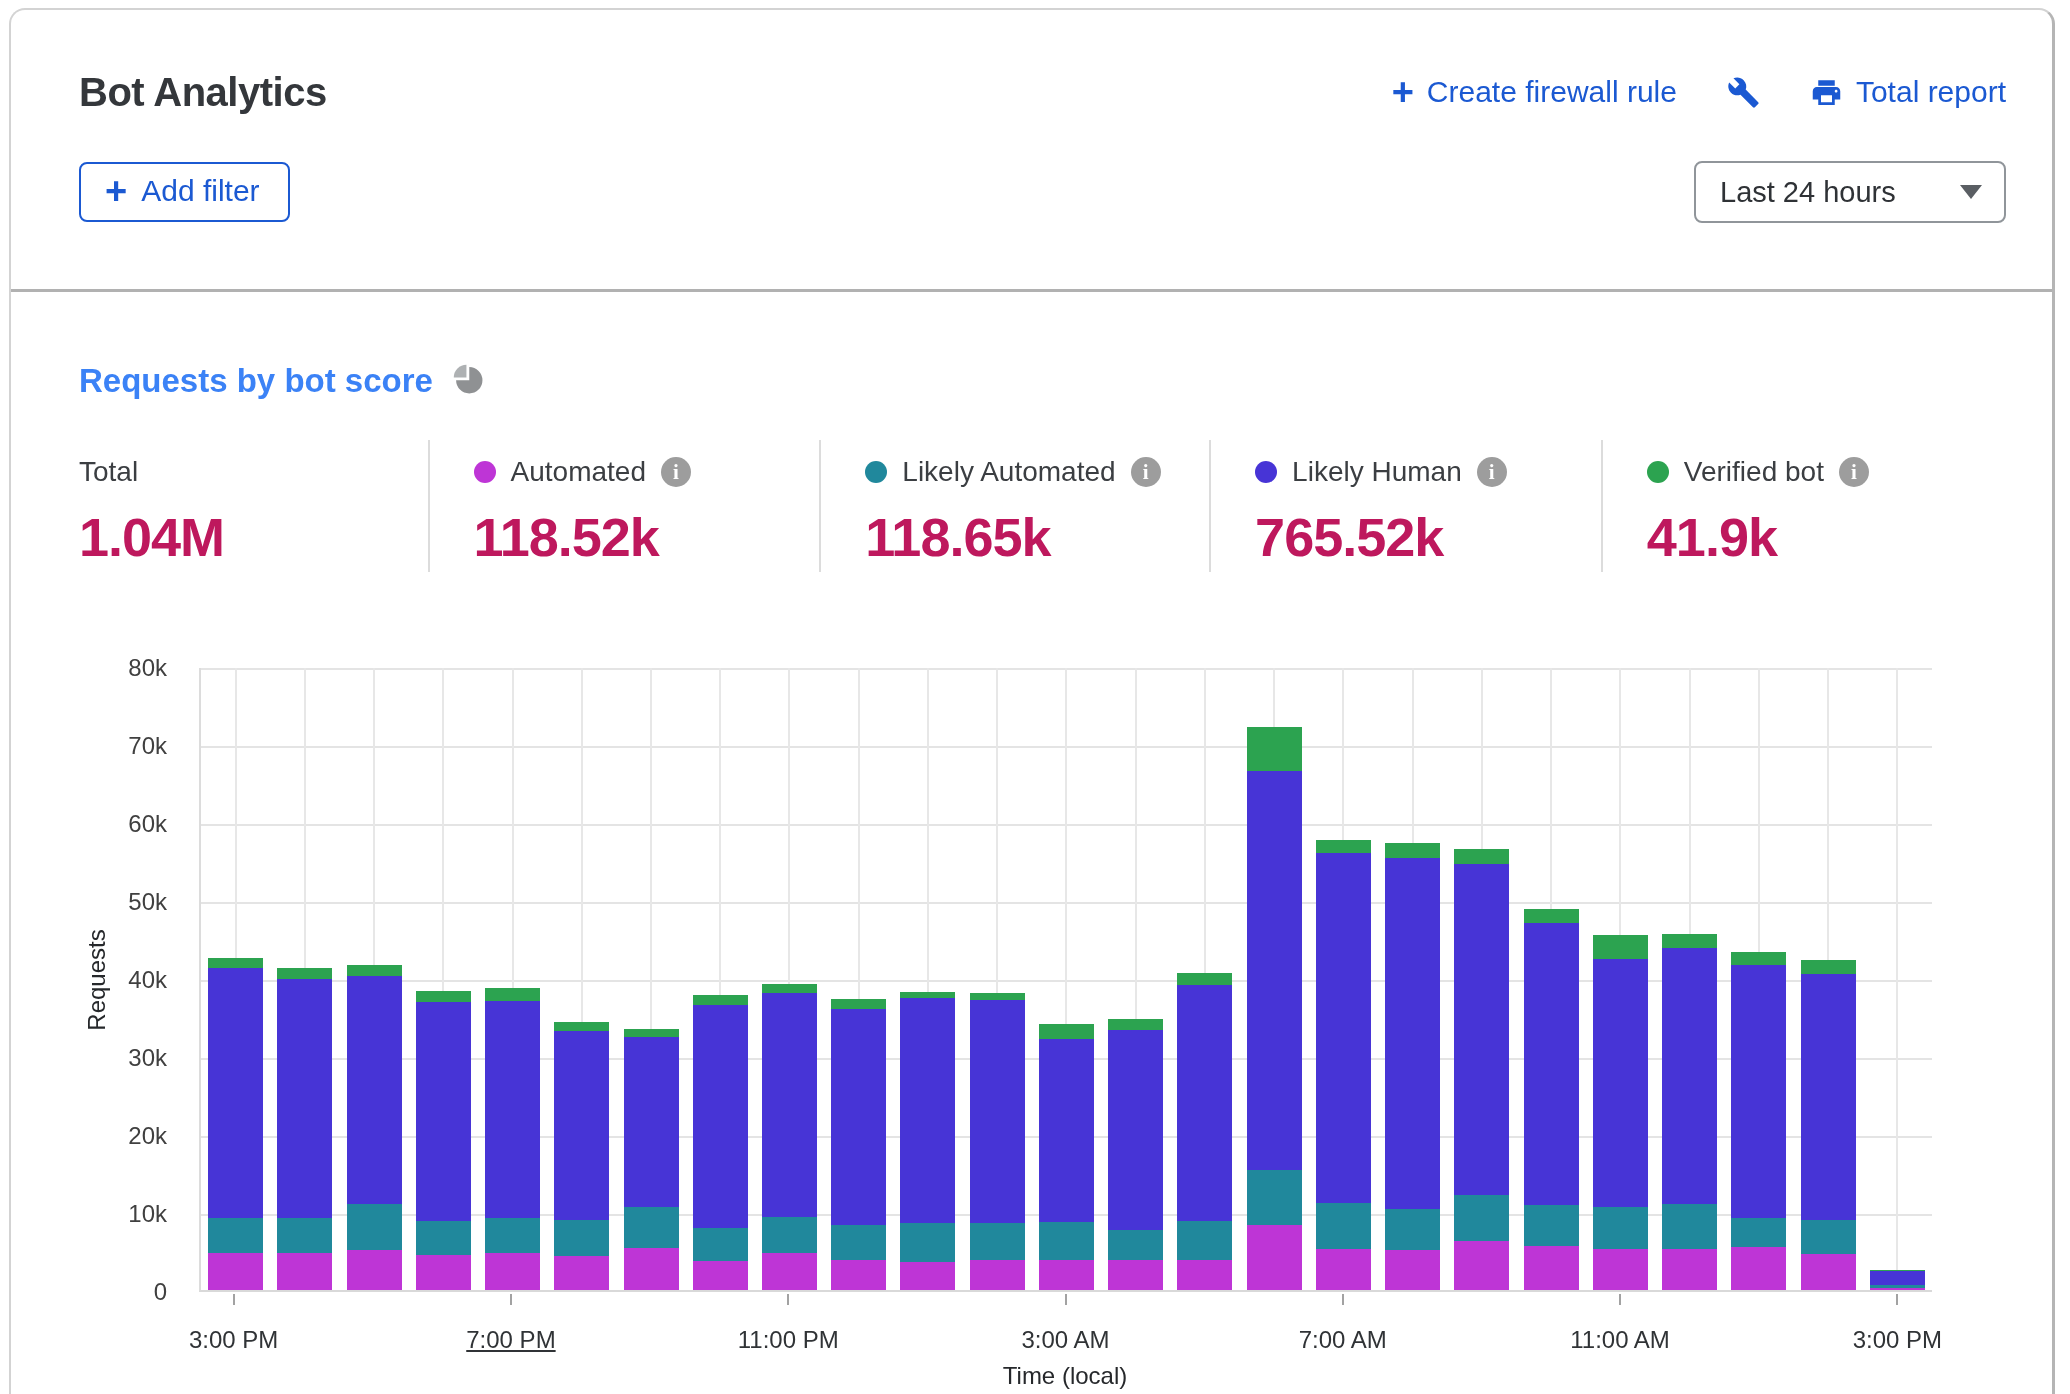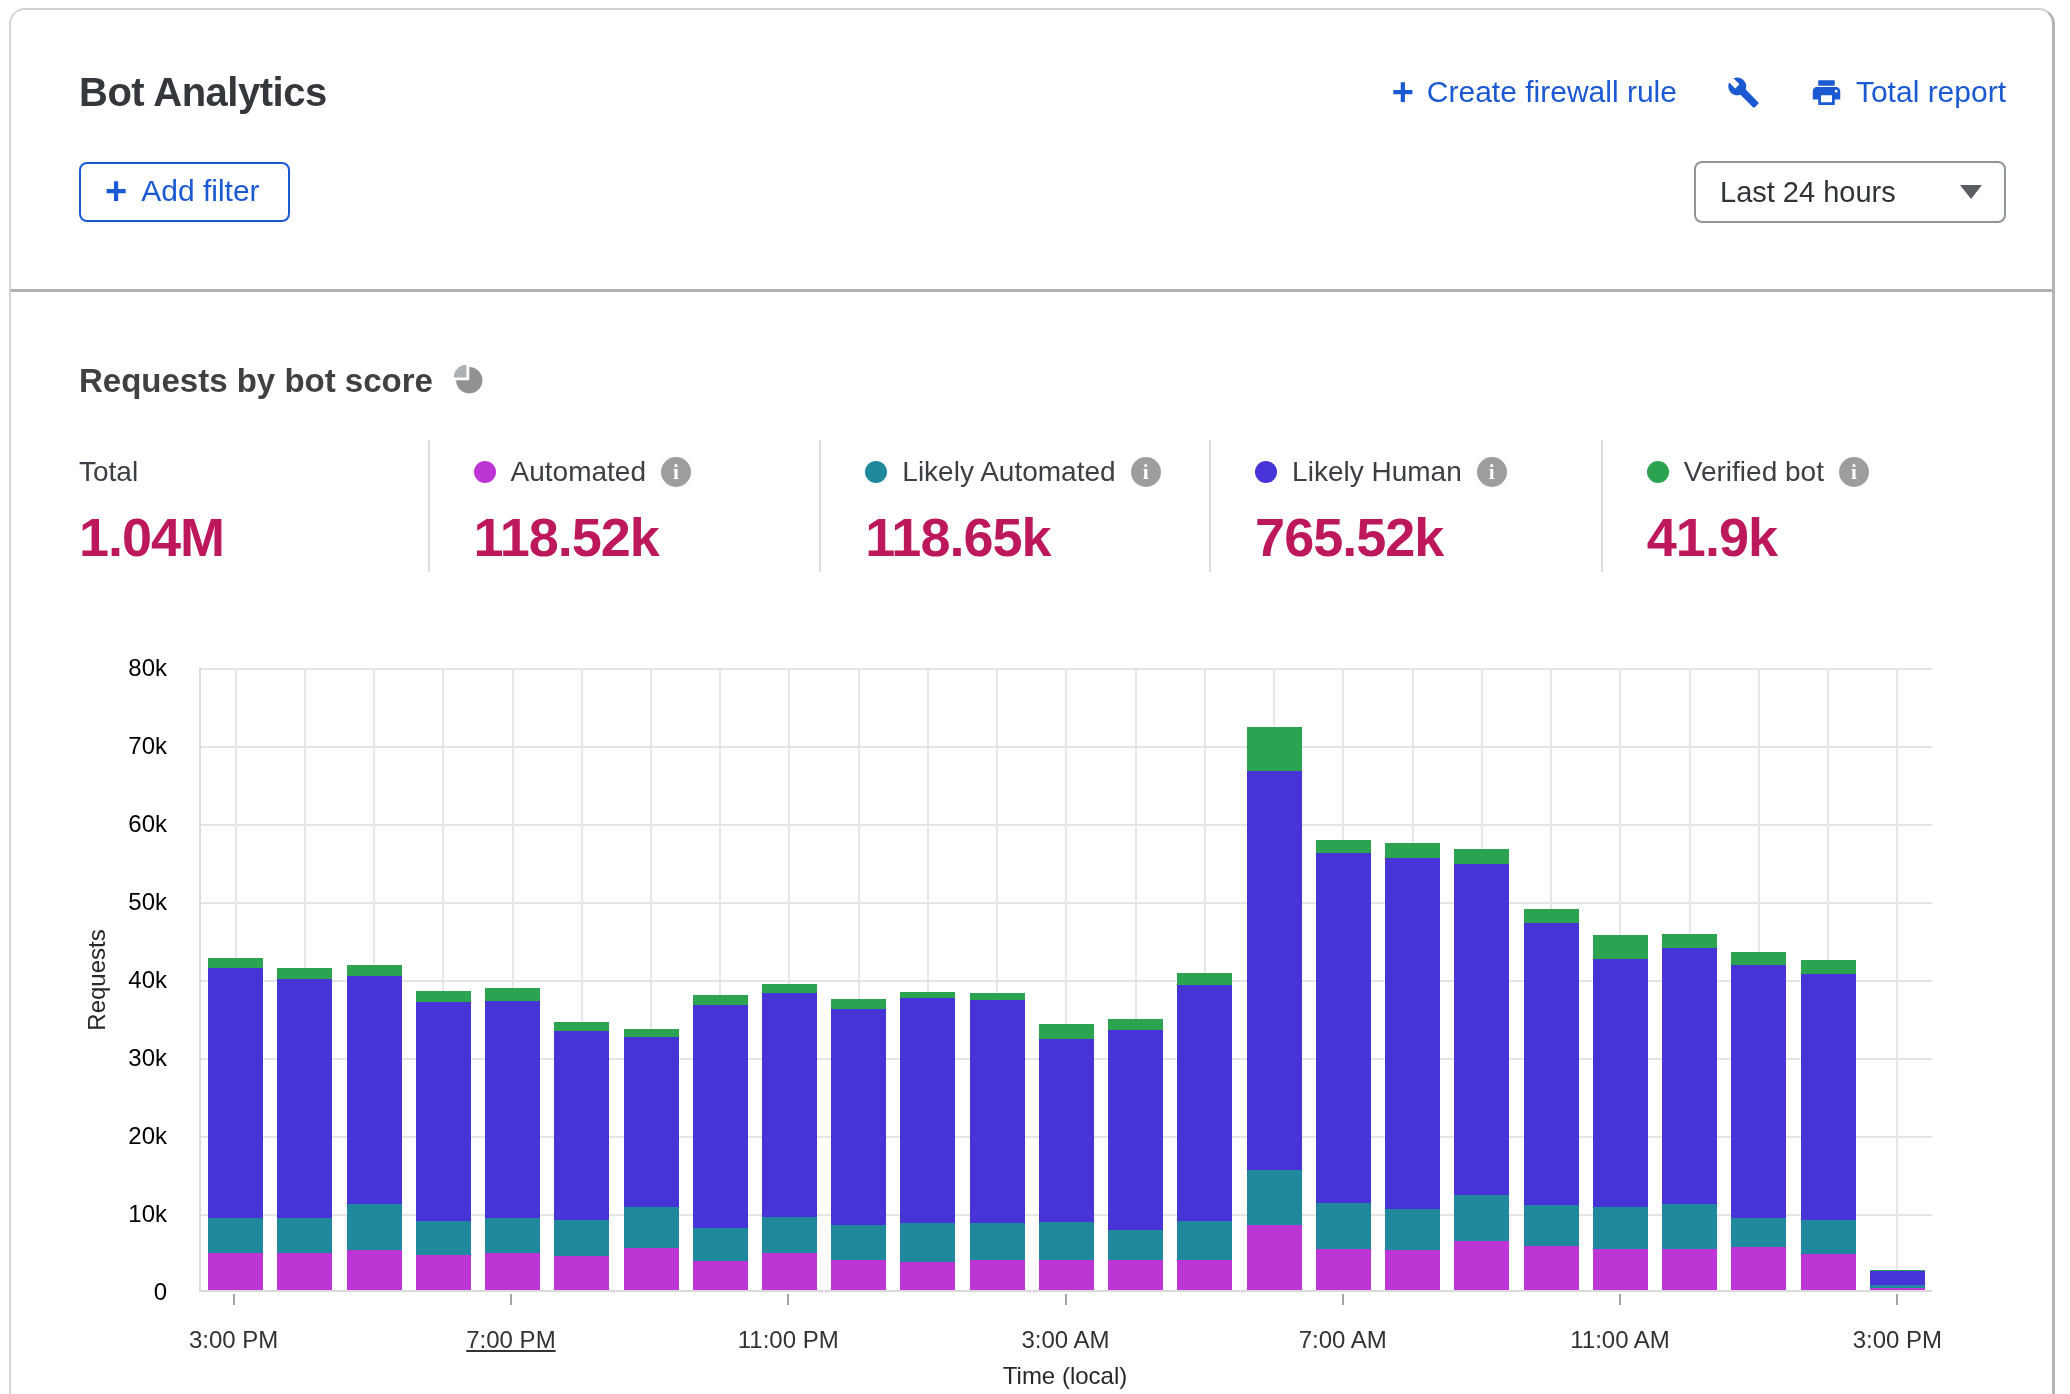--- a/index.html
+++ b/index.html
@@ -29,21 +29,21 @@
     display:flex; align-items:center; justify-content:space-between;
     padding:0 22px 0 24px; font-size:29px; color:#2f3236; background:#fff; cursor:pointer; }
   .caret-down { width:0; height:0; border-left:11px solid transparent;
     border-right:11px solid transparent; border-top:14px solid #5a5e63; }
 
   .divider { border-top:3px solid #b1b1b1; }
 
   
   .panel { padding:0 46px 0 68px; }
   .panel-heading-row { margin-top:68px; display:flex; align-items:center; gap:20px; height:42px; }
-  .panel-heading { font-size:33px; font-weight:bold; color:#404040; }
+  .panel-heading { font-size:33px; font-weight:bold; color:#3b82f6; }
 
   .stats-row { margin-top:38px; display:flex; align-items:stretch; height:132px; }
   .stat { padding-top:14px; }
   .stat + .stat { border-left:2px solid #dcdcdc; padding-left:44px; }
   .stat-0 { width:363px; } .stat-1 { width:406px; } .stat-2 { width:404px; }
   .stat-3 { width:406px; } .stat-4 { width:420px; }
   .stat-label-row { display:flex; align-items:center; gap:15px; height:36px;
     font-size:28px; color:#3b3e42; }
   .dot { width:22px; height:22px; border-radius:50%; flex:0 0 auto; }
   .info-icon { width:30px; height:30px; border-radius:50%; background:#9d9d9d; color:#fff;
@@ -56,21 +56,21 @@
   .plot { position:absolute; left:120px; top:0; width:1733px; height:624px;
     border-left:2px solid #dcdcdc; border-bottom:2px solid #d9d9d9;
     background-image:repeating-linear-gradient(to bottom,#e4e4e4 0 2px,transparent 2px 78px);
     display:flex; }
   .slot { flex:1 1 0; position:relative; display:flex; align-items:flex-end; justify-content:center; }
   .slot::before { content:""; position:absolute; left:50%; top:0; bottom:0; width:2px;
     margin-left:-1px; background:#e7e7e7; }
   .bar { width:55px; display:flex; flex-direction:column-reverse; position:relative; z-index:1; }
   .seg { width:100%; }
   .y-label { position:absolute; left:0; width:88px; text-align:right;
-    font-size:24px; color:#000000; line-height:30px; }
+    font-size:24px; color:#404040; line-height:30px; }
   .x-label { position:absolute; top:658px; transform:translateX(-50%);
     font-size:24px; color:#303336; white-space:nowrap; }
   .x-tick { position:absolute; top:626px; width:2px; height:11px; background:#a2a2a2;
     transform:translateX(-50%); }
   .axis-title-y { position:absolute; left:4px; top:312px;
     transform:translateY(-50%) rotate(180deg); writing-mode:vertical-rl;
     font-size:24px; color:#26282b; }
   .axis-title-x { position:absolute; left:986px; top:694px; transform:translateX(-50%);
     font-size:24px; color:#26282b; }
 </style>

